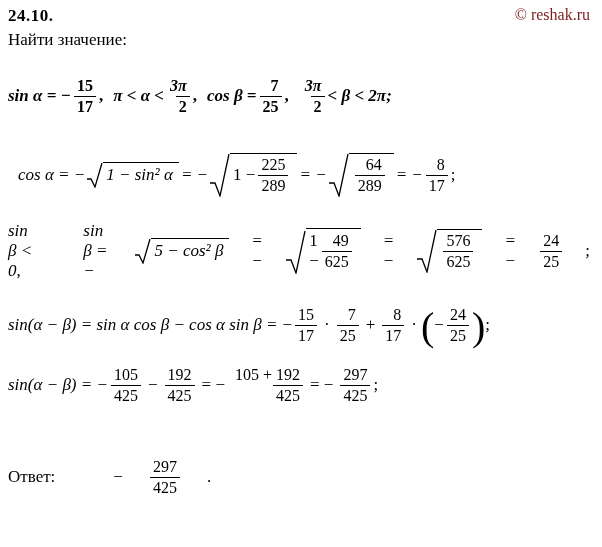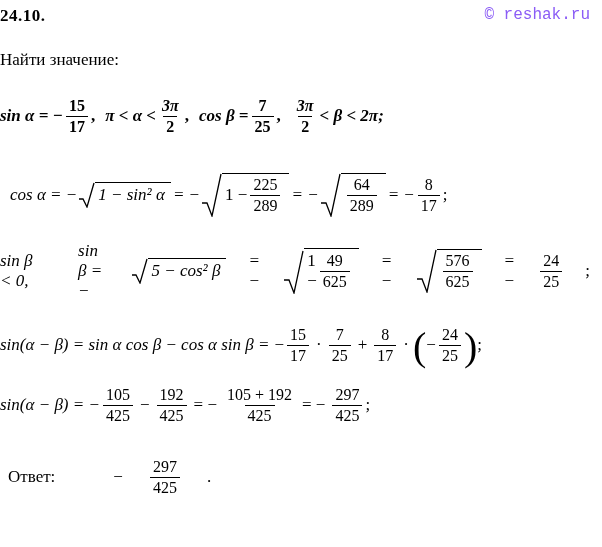--- a/index.html
+++ b/index.html
@@ -13,39 +13,39 @@
     font-family: "Liberation Serif", serif;
     color: #000000;
     position: relative;
     overflow: hidden;
   }
   .page {
     position: relative;
     width: 602px;
     height: 504px;
     box-sizing: border-box;
-    padding: 6px 12px 0 0;
+    padding: 6px 12px 0 8px;
   }
   .topbar {
     display: flex;
     align-items: flex-start;
     justify-content: space-between;
   }
   .task-no {
     font-size: 17px;
     font-weight: bold;
     letter-spacing: 0.5px;
   }
   .watermark {
-    font-family: Liberation Mono, monospace;
+    font-family: Liberation Serif, serif;
     font-size: 16px;
-    color: #8b5cf6;
+    color: #7f1d1d;
   }
   .prompt {
-    margin-top: 24px;
+    margin-top: 4px;
     font-size: 17px;
   }
   .lines {
     margin-top: 26px;
   }
   .line {
     display: flex;
     align-items: center;
     flex-wrap: nowrap;
     font-size: 17px;
@@ -66,21 +66,21 @@
     gap: 24px;
   }
   .it { font-style: italic; }
   .sp { display: inline-block; width: 5px; }
   .spw { display: inline-block; width: 10px; }
 
   
   .frac {
     display: inline-flex;
     flex-direction: column;
-    align-items: center;
+    align-items: flex-end;
     vertical-align: middle;
     margin: 0 3px;
     line-height: 1.08;
   }
   .frac .num {
     padding: 0 3px 1px 3px;
     font-size: 16px;
   }
   .frac .den {
     border-top: 1.3px solid #000;

